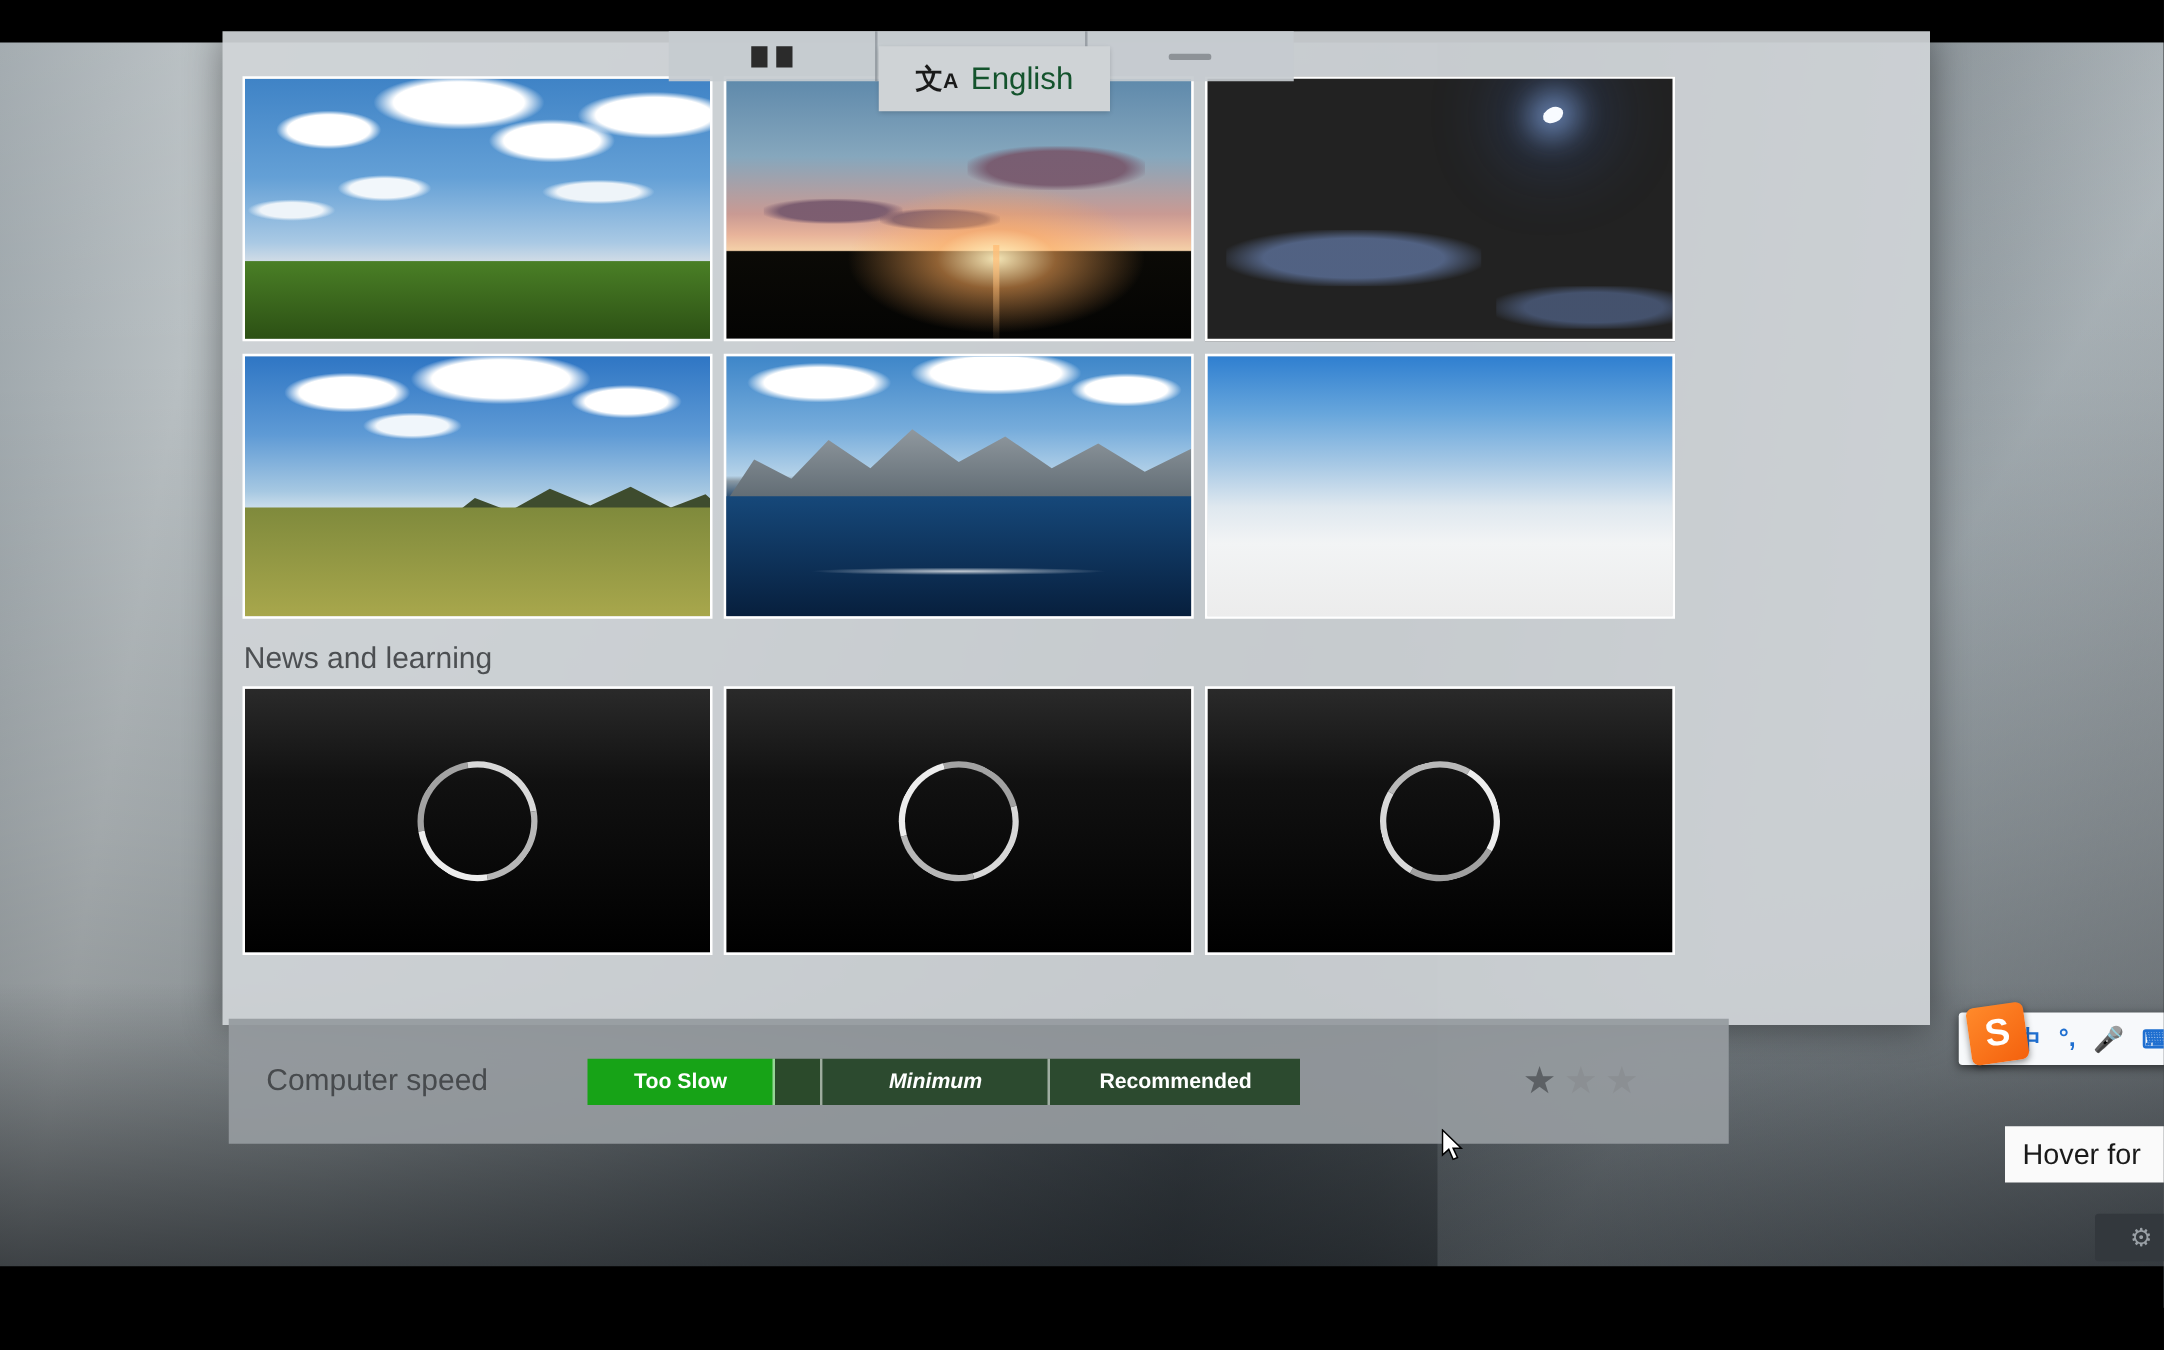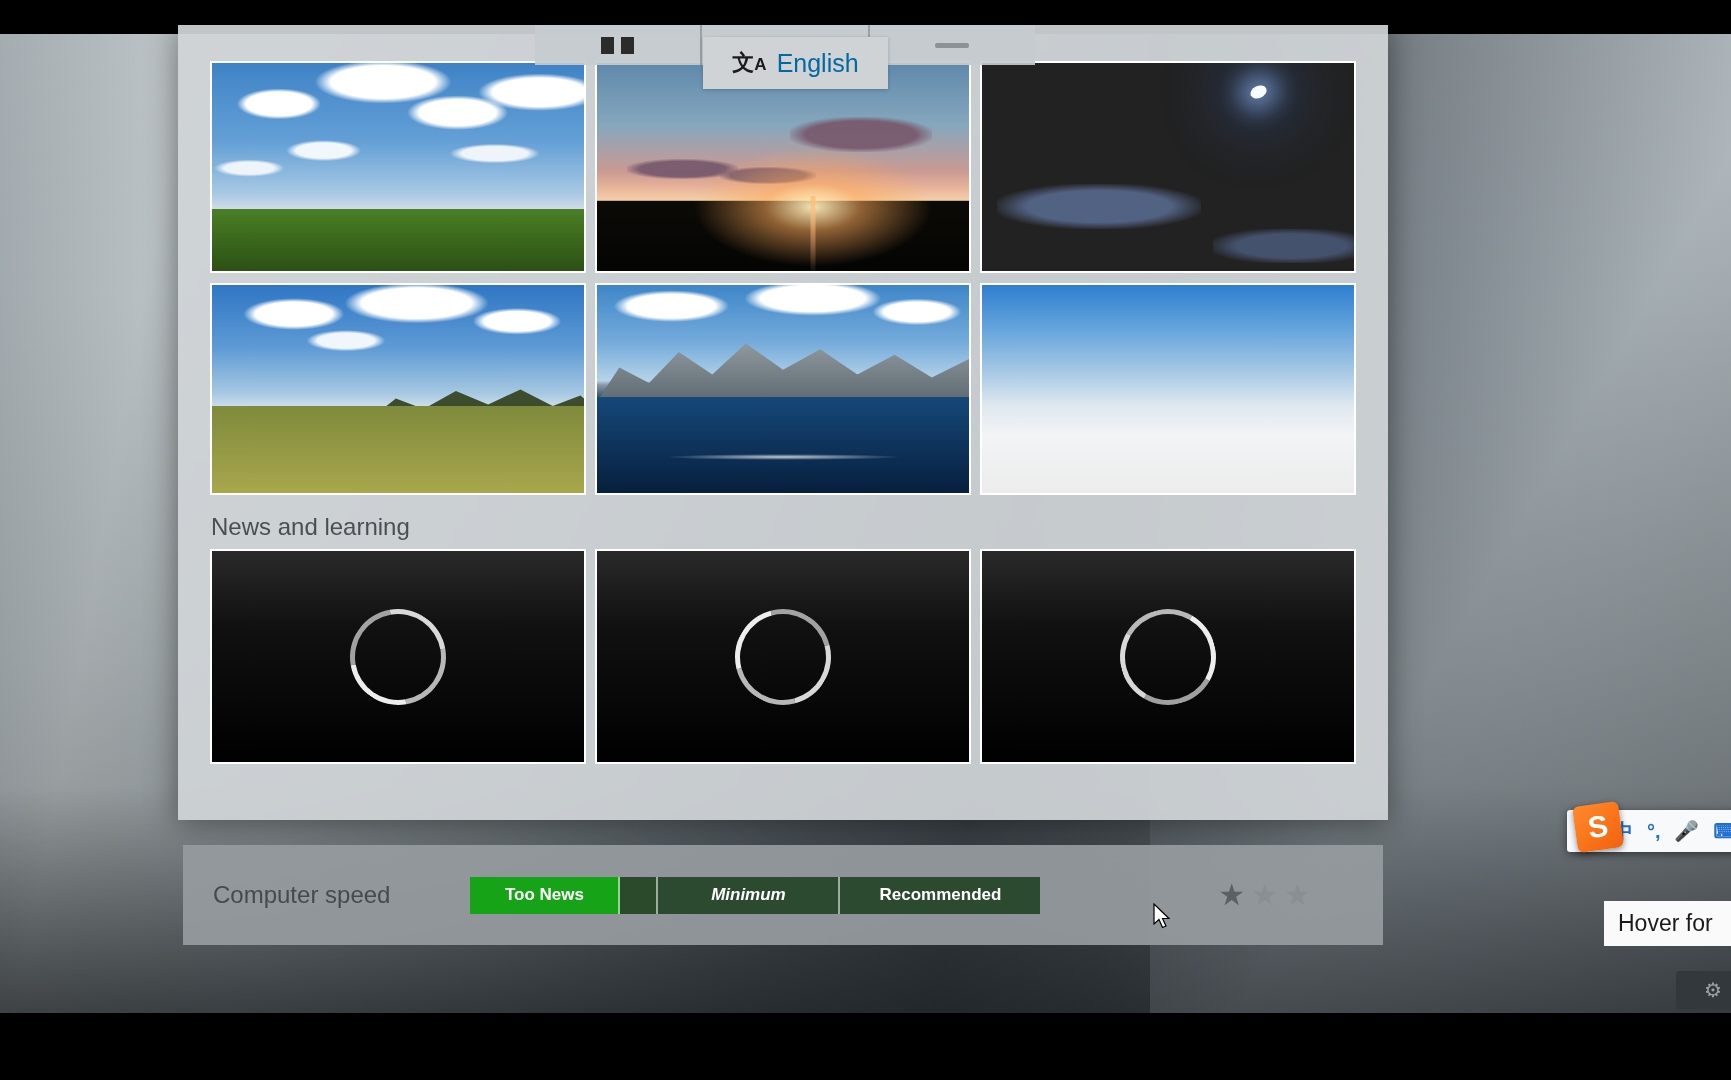--- a/index.html
+++ b/index.html
@@ -50,24 +50,24 @@
     position:absolute; left:1150px; top:0; width:600px; height:1012px;
     background: linear-gradient(120deg, rgba(60,68,74,.35), rgba(180,190,196,.18) 55%, rgba(40,46,52,.55));
   }
   .floor {
     position:absolute; left:0; bottom:0; width:1731px; height:260px;
     background: linear-gradient(180deg, rgba(40,46,52,.0), rgba(24,28,32,.75));
   }
 
   
   .panel {
-    position: absolute; left: 178px; top: 25px; width: 1210px; height: 795px;
+    position: absolute; left: 178px; top: 25px; width: 1366px; height: 795px;
     background: rgba(208,212,215,.93);
     box-shadow: 0 2px 30px rgba(0,0,0,.45);
-    padding: 36px 33px 0 32px;
+    padding: 36px 33px 0 16px;
     z-index: 30;
   }
 
   .thumb-grid {
     display: grid;
     grid-template-columns: repeat(3, 376px);
     grid-gap: 10px 9px;
     justify-content: start;
   }
   .thumb {
@@ -161,21 +161,21 @@
     border: 5px solid rgba(255,255,255,.14);
     border-top-color: rgba(235,235,235,.92);
     border-right-color: rgba(215,215,215,.85);
     border-bottom-color: rgba(250,250,250,.95);
     border-left-color: rgba(200,200,200,.80);
     transform: rotate(35deg);
   }
 
   
   .statusbar {
-    position: absolute; left: 183px; top: 845px; width: 1200px; height: 100px;
+    position: absolute; left: 183px; top: 815px; width: 1200px; height: 100px;
     background: rgba(150,155,159,.93);
     display: flex; align-items: center; padding: 0 30px;
     z-index: 32;
   }
   .status-label { font-size: 24px; color: #474a4d; }
   .speed-meter { display: flex; margin-left: 80px; height: 37px; align-items: stretch; }
   .seg { display:flex; align-items:center; justify-content:center; color:#ffffff; font-size:17px; font-weight:bold;
          padding: 0 18px; border-right: 2px solid rgba(255,255,255,.55); }
   .seg.s1 { background:#17a317; min-width: 150px; }
   .seg.s1b{ background:#2b4a2b; min-width: 28px; }
@@ -188,21 +188,21 @@
   
   .lang-chip {
     position: absolute; left: 703px; top: 37px; width: 185px; height: 52px;
     background: #cfd3d6;
     display: flex; align-items: center; justify-content: center; gap: 10px;
     z-index: 60;
     box-shadow: 0 1px 4px rgba(0,0,0,.2);
   }
   .lang-chip .tr-icon { font-size: 22px; color:#1a1a1a; font-weight:bold; line-height:1;}
   .lang-chip .tr-icon .sub { font-size: 17px; }
-  .lang-chip .lbl { font-size: 25px; color: #0369a1; }
+  .lang-chip .lbl { font-size: 25px; color: #14532d; }
 
   
   .toolbar-strip {
     position:absolute; left: 535px; top: 25px; width: 500px; height: 40px;
     background: rgba(198,203,207,.92); z-index: 50; display:flex; align-items:center;
   }
   .tb-sep{width:2px;height:40px;background:rgba(120,128,134,.55);}
   .tb-item{flex:1;display:flex;align-items:center;justify-content:center;gap:7px;}
   .ic-bar{width:13px;height:17px;background:#2b2b2b;}
   .ic-dot{width:18px;height:8px;background:#8d9297;}
@@ -322,21 +322,21 @@
       </div>
       <div class="news-card">
         <div class="spinner" style="transform:rotate(255deg);"></div>
       </div>
     </div>
   </div>
 
   <div class="statusbar">
     <span class="status-label">Computer speed</span>
     <div class="speed-meter">
-      <div class="seg s1">Too News</div>
+      <div class="seg s1">Too Slow</div>
       <div class="seg s1b"></div>
       <div class="seg s2">Minimum</div>
       <div class="seg s3">Recommended</div>
     </div>
     <div class="stars">
       <span class="star filled">★</span>
       <span class="star">★</span>
       <span class="star">★</span>
     </div>
   </div>

